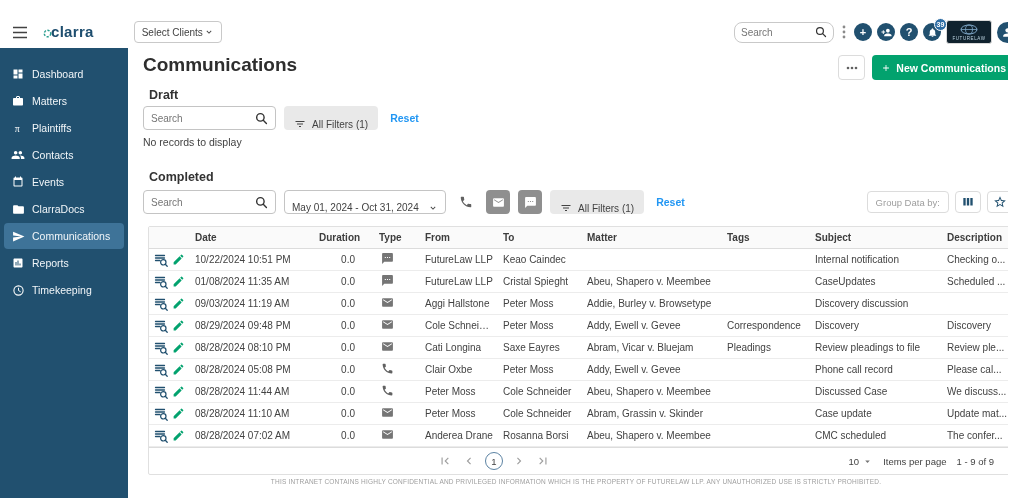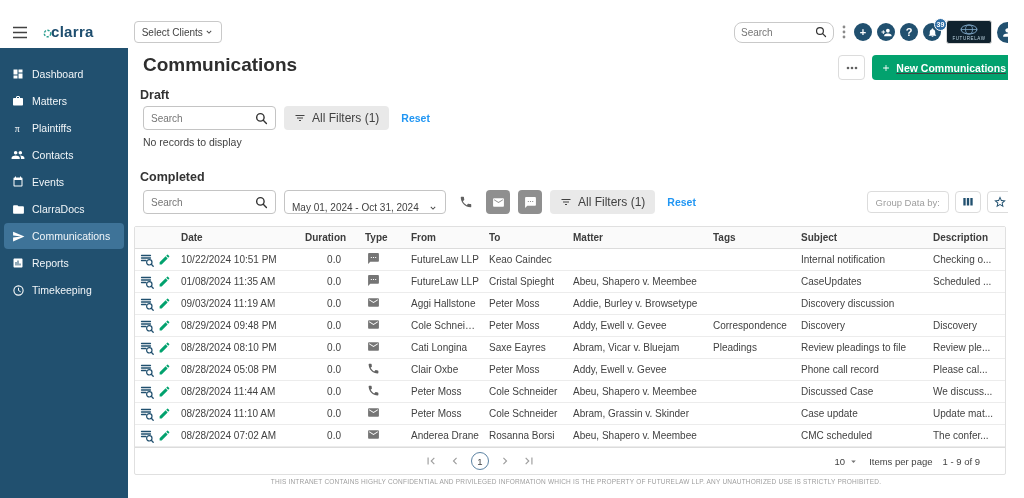--- a/index.html
+++ b/index.html
@@ -27,40 +27,40 @@
 
   
   .sidebar { position:absolute; top:32px; left:0; width:128px; height:466px; background:var(--sidebar-bg,#21506f); padding-top:12px; }
   .side-item { display:flex; align-items:center; gap:7px; height:26px; margin:1px 4px; padding-left:7px; border-radius:4px; color:#f2f6f9; font-size:10.5px; cursor:pointer; }
   .side-item .ic { width:14px; height:14px; display:flex; align-items:center; justify-content:center; }
   .side-item.active { background:var(--sidebar-active-bg,#3e7398); }
 
   
   .main { position:absolute; left:128px; top:32px; width:896px; height:466px; background:#fff; }
   .page-title { position:absolute; top:6px; left:15px; font-size:19px; font-weight:700; color:#2e2e2e; }
-  .title-actions { position:absolute; top:7px; right:9px; display:flex; gap:7px;text-decoration:underline; }
+  .title-actions { position:absolute; top:7px; right:9px; display:flex; gap:7px; }
   .more-btn { width:27px; height:25px; border:1px solid #dcdcdc; border-radius:4px; background:#fff; display:flex; align-items:center; justify-content:center; cursor:pointer; }
   .new-btn { height:25px; border:none; border-radius:4px; background:var(--accent-green,#02a26e); color:#fff; font-size:10.5px; font-weight:700; font-family:"Liberation Sans",sans-serif; display:flex; align-items:center; gap:5px; padding:0 9px; cursor:pointer; }
 
-  .section-h { position:absolute; left:12px; font-size:12.5px; font-weight:700; color:#333; }
+  .section-h { position:absolute; left:21px; font-size:12.5px; font-weight:700; color:#333; }
   .filter-row { position:absolute; left:15px; display:flex; align-items:center; gap:8px; }
   .search-box { width:133px; height:24px; border:1px solid #c4c4c4; border-radius:4px; display:flex; align-items:center; padding:0 7px; background:#fff; }
   .search-box input { border:none; outline:none; flex:1; min-width:0; font-size:10px; font-family:"Liberation Sans",sans-serif; color:#424242; }
-  .pill { height:24px; background:#e9e9e9; border-radius:4px; display:flex; align-items:center; gap:6px; padding:8px 10px; font-size:12px; color:#424242; cursor:pointer; white-space:nowrap; }
+  .pill { height:24px; background:#e9e9e9; border-radius:4px; display:flex; align-items:flex-end; gap:6px; padding:0 10px; font-size:10px; color:#424242; cursor:pointer; white-space:nowrap; }
   .reset-link { font-size:10.5px; font-weight:700; color:var(--link-blue,#2196f3); cursor:pointer; margin-left:4px; }
   .empty-text { position:absolute; left:15px; font-size:10.5px; color:#424242; }
   .date-select { width:162px; height:24px; border:1px solid #c4c4c4; border-radius:4px; display:flex; align-items:flex-end; justify-content:space-between; padding:0 7px; font-size:10px; color:#424242; white-space:nowrap; cursor:pointer; }
   .type-toggle { width:24px; height:24px; border-radius:4px; display:flex; align-items:center; justify-content:center; cursor:pointer; }
   .type-toggle.on { background:#8f8f8f; }
   .group-controls { position:absolute; right:11px; display:flex; align-items:flex-end; gap:6px; }
   .groupby-box { height:22px; border:1px solid #dcdcdc; border-radius:4px; padding:0 8px; display:flex; align-items:center; font-size:9.5px; color:#9e9e9e; cursor:pointer; }
   .sq-btn { width:26px; height:22px; border:1px solid #dcdcdc; border-radius:4px; background:#fff; display:flex; align-items:center; justify-content:center; cursor:pointer; }
 
   
-  .table-wrap { position:absolute; left:6px; top:178px; width:872px; border:1px solid #e0e0e0; border-radius:2px; background:#fff; }
+  .table-wrap { position:absolute; left:20px; top:178px; width:872px; border:1px solid #e0e0e0; border-radius:2px; background:#fff; }
   .t-row, .t-head { display:grid; grid-template-columns:36px 124px 60px 46px 78px 84px 140px 88px 132px 1fr; align-items:center; height:22px; }
   .t-head { background:#fafafa; border-bottom:1px solid #dcdcdc; font-weight:700; }
   .t-row { border-bottom:1px solid #ececec; background:#fff; }
   .cell { font-size:10px; color:#424242; padding-left:10px; white-space:nowrap; overflow:hidden; text-overflow:ellipsis; }
   .t-head .cell { font-size:10px; color:#3d3d3d; }
   .cell.dur { text-align:right; padding-right:14px; padding-left:0; }
   .cell.actions { display:flex; align-items:center; gap:4px; padding-left:5px; overflow:visible; }
   .act { display:flex; align-items:center; cursor:pointer; }
   .cell.type-c { padding-left:12px; display:flex; align-items:center; }
 

